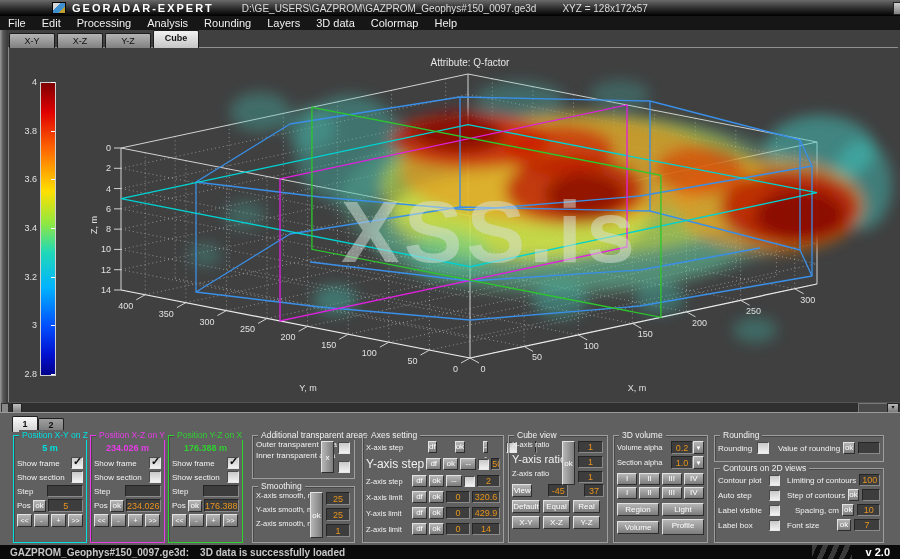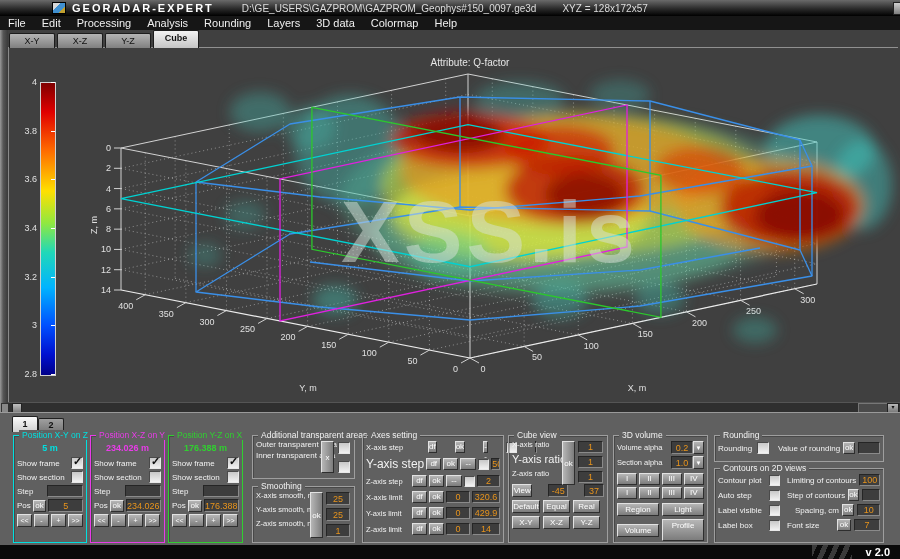--- a/index.html
+++ b/index.html
@@ -550,21 +550,21 @@
       <span class="b" style="flex:1;height:12px;line-height:10px;">II</span>
       <span class="b" style="flex:1;height:12px;line-height:10px;">III</span>
       <span class="b" style="flex:1;height:12px;line-height:10px;">IV</span>
     </div>
     <div class="row" style="gap:3px;margin-top:4px;">
       <span class="b" style="flex:1;height:13px;line-height:11px;">Region</span>
       <span class="b" style="flex:1;height:13px;line-height:11px;">Light</span>
     </div>
     <div class="row" style="gap:3px;margin-top:3px;">
       <span class="b" style="flex:1;height:13px;line-height:11px;">Volume</span>
-      <span class="b" style="flex:1;height:22px;line-height:11px;">Profile</span>
+      <span class="b" style="flex:1;height:16px;line-height:11px;">Profile</span>
     </div>
   </div>
 
   <div class="grp" style="left:714px;top:22px;width:170px;height:27px;">
     <div class="grp-title">Rounding</div>
     <div class="row" style="margin-top:6px;gap:3px;">
       <span class="lbl" style="flex:0 0 36px;">Rounding</span>
       <span class="cb"></span>
       <span class="lbl" style="flex:1;margin-left:6px;">Value of rounding</span>
       <span class="b" style="width:14px;height:12px;line-height:10px;">ok</span>
@@ -598,16 +598,17 @@
       <span class="lbl" style="flex:0 0 48px;">Label box</span>
       <span class="cb" style="width:11px;height:11px;"></span>
       <span class="lbl" style="flex:1;margin-left:4px;">Font size</span>
       <span class="b" style="width:14px;height:12px;line-height:10px;">ok</span>
       <span class="f" style="width:26px;height:12px;">7</span>
     </div>
   </div>
 </div>
 
 <div class="statusbar">
+  <span class="status-msg">GAZPROM_Geophys#150_0097.ge3d:    3D data is successfully loaded</span>
   <span class="status-right">
     <span class="status-ver">v 2.0</span>
   </span>
 </div>
 
 </body></html>

